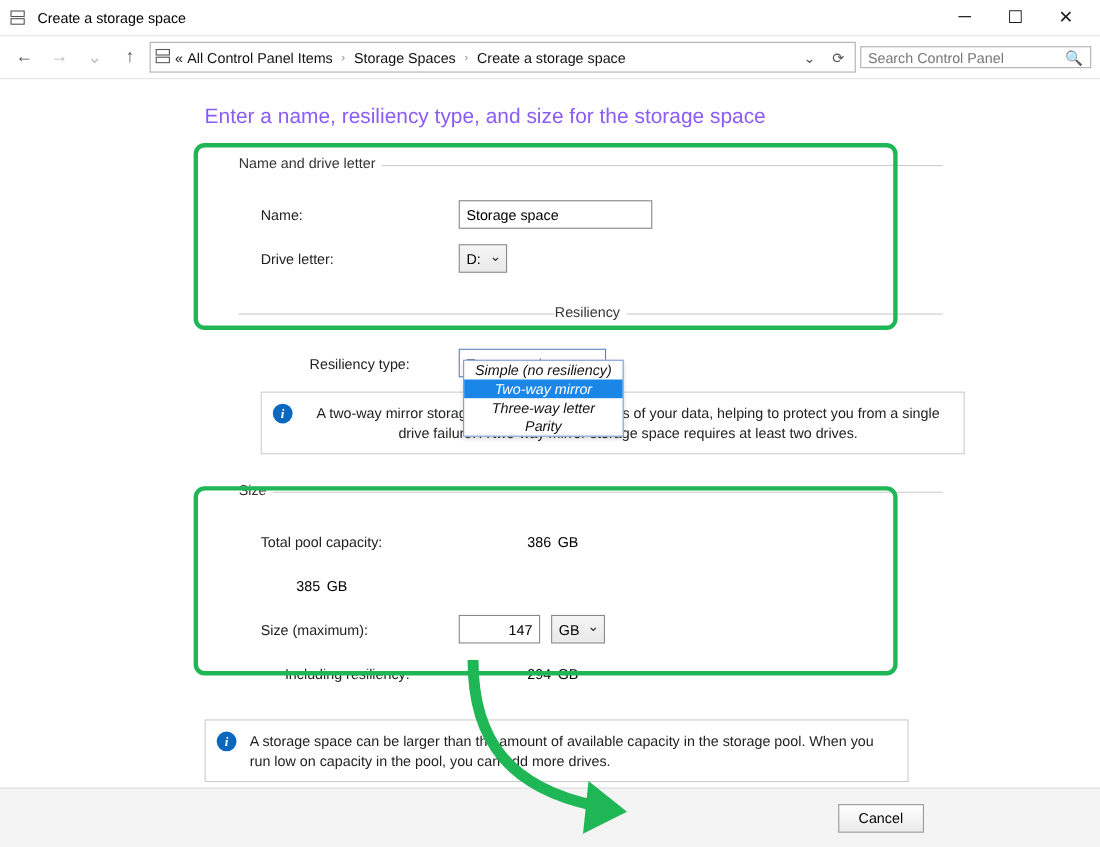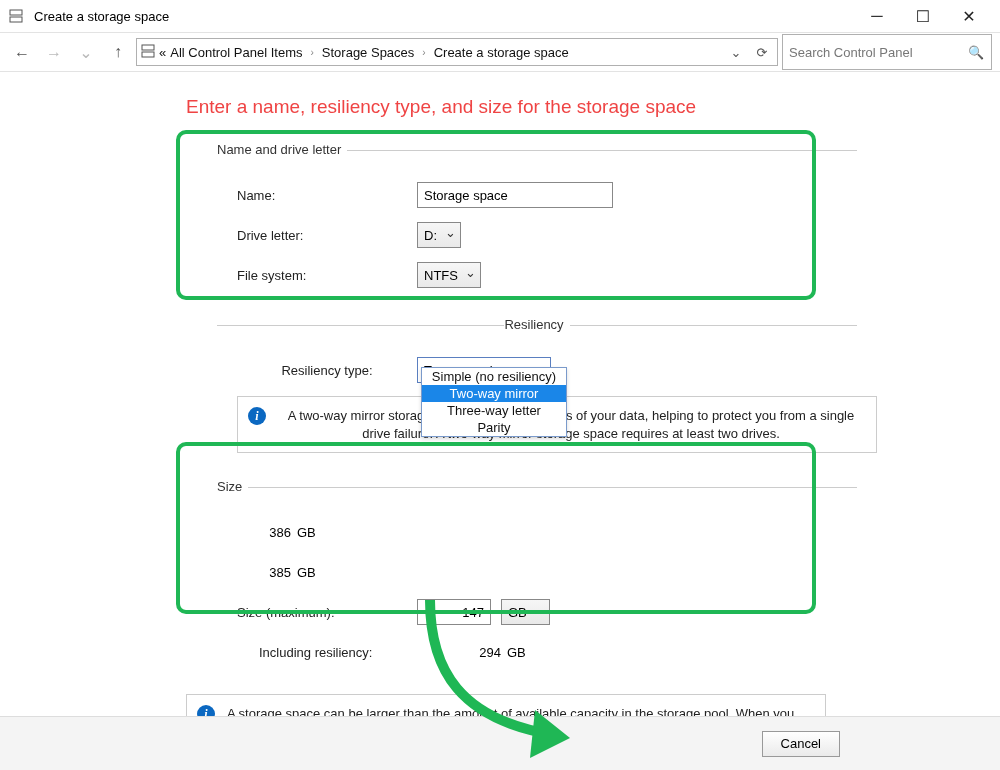--- a/index.html
+++ b/index.html
@@ -13,27 +13,27 @@
 
 
 .navbar { height: 40px; display: flex; align-items: center; padding: 0 8px; gap: 4px; border-top: 1px solid #e3e3e3; border-bottom: 1px solid #e3e3e3; background:#fff; }
 .navbar .navbtn { width: 28px; height: 28px; display:flex; align-items:center; justify-content:center; color:#555; border-radius:2px; }
 .navbar .navbtn.dis { color:#bbb; }
 .navbar .addressbox { flex: 1; height: 28px; border: 1px solid #b0b0b0; display: flex; align-items: center; padding: 0 4px; font-size: 13px; gap: 4px; min-width:0; }
 .navbar .addressbox .crumb { color:#111; white-space:nowrap; }
 .navbar .addressbox .sep { color:#888; font-size:10px; padding:0 4px;}
 .navbar .addressbox .addr-spacer { flex:1; }
 .navbar .addressbox .drop, .navbar .addressbox .refresh { width:22px; text-align:center; color:#555; }
-.navbar .searchbox { width: 210px; height: 36px; border: 1px solid #b0b0b0; display:flex; align-items:center; padding:0 6px; font-size:13px; color:#777; }
+.navbar .searchbox { width: 210px; height: 20px; border: 1px solid #b0b0b0; display:flex; align-items:center; padding:0 6px; font-size:13px; color:#777; }
 .navbar .searchbox .ph { flex:1; color:#777; }
 .navbar .searchbox .sicon { color:#555; }
 
 
 .content { padding: 24px 0 0 186px; width: 100%; position: relative; }
-.page-title { color:#ef4444; font-size:19px; font-weight:400; margin-bottom: 22px; }
+.page-title { color:#8b5cf6; font-size:19px; font-weight:400; margin-bottom: 22px; }
 
 .group { position: relative; margin-bottom: 10px; width: 640px; margin-left: 31px; }
 .group-label { font-size: 13px; color:#333; position:relative; top:0; background:#fff; padding-right:6px; z-index:2;}
 .group-topline { border-bottom:1px solid #ccc; height:1px; position:relative; top:-8px; z-index:1; }
 .group-body { padding: 12px 6px 6px 20px; }
 
 .formrow { display:flex; align-items:center; font-size:13px; margin: 8px 0; height:32px; }
 .formrow .flabel { width: 180px; color:#222; }
 .formrow .fval { display:flex; align-items:center; }
 .formrow .num { width:60px; text-align:right; padding-right:6px; }
@@ -47,21 +47,21 @@
 
 
 .hl { position:absolute; border:4px solid #1fb755; border-radius:10px; pointer-events:none; z-index:5; }
 
 
 .infobox { border:1px solid #ccc; background:#fff; padding:10px 12px 10px 40px; font-size:13px; position:relative; color:#222; line-height:1.35; width:640px;}
 .infobox .ii { position:absolute; left:10px; top:10px; width:18px; height:18px; border-radius:50%; background:#0b68c1; color:#fff; font-weight:bold; font-size:12px; display:flex; align-items:center; justify-content:center; font-family: Georgia, serif; font-style:italic;}
 
 
 .ddlist { position:absolute; left: 391px; top: 246px; width:146px; border:1px solid #7a9acb; background:#fff; font-size:13px; z-index:20; box-shadow:0 2px 4px rgba(0,0,0,.15);}
-.ddlist .dd-item { padding:1px 4px; color:#111; }
+.ddlist .dd-item { padding:1px 4px; color:#111;font-style:italic; }
 .ddlist .dd-item.sel-item { background:#1a86e8; color:#fff; }
 
 
 .bottombar { position:absolute; left:0; right:0; bottom:0; height:54px; background:#f4f4f4; border-top:1px solid #ddd; display:flex; justify-content:flex-end; align-items:center; padding-right:160px; gap:16px;}
 .btn { height:26px; padding:0 18px; font-size:13px; border:1px solid #999; background:linear-gradient(#fff,#eaeaea); display:inline-flex; align-items:center; }
 
 
 .arrow-svg { position:absolute; z-index:30; pointer-events:none; }
 </style>
 </head>
@@ -112,39 +112,31 @@
 <div class="content">
   <div class="page-title">Enter a name, resiliency type, and size for the storage space</div>
 
   <div class="group">
     <span class="group-label">Name and drive letter</span>
     <div class="group-topline"></div>
     <div class="group-body">
       <div class="formrow">
         <span class="flabel">Name:</span>
         <span class="fval">
-            <input type="text" class="txt" style="width: 196px;" value="Storage space">
+            <input type="text" class="txt" style="width: 176px;" value="Storage space">
           </span>
       </div>
       <div class="formrow">
         <span class="flabel">Drive letter:</span>
         <span class="fval">
             <span class="sel">
               <span>D:</span>
             </span>
           </span>
       </div>
-      <div class="formrow">
-        <span class="flabel">File system:</span>
-        <span class="fval">
-            <span class="sel" style="min-width:56px">
-              <span>NTFS</span>
-            </span>
-          </span>
-      </div>
     </div>
   </div>
 
   <div class="group" style="position:relative;text-align:center;">
     <span class="group-label">Resiliency</span>
     <div class="group-topline"></div>
     <div class="group-body">
       <div class="formrow">
         <span class="flabel">Resiliency type:</span>
         <span class="fval">
@@ -166,20 +158,21 @@
       <div class="dd-item">Three-way letter</div>
       <div class="dd-item">Parity</div>
     </div>
   </div>
 
   <div class="group" style="margin-top:18px;">
     <span class="group-label">Size</span>
     <div class="group-topline"></div>
     <div class="group-body">
       <div class="formrow">
+        <span class="flabel" style="width:210px">Total pool capacity:</span>
         <span class="num">386</span>
         <span class="unit">GB</span>
       </div>
       <div class="formrow">
         <span class="num">385</span>
         <span class="unit">GB</span>
       </div>
       <div class="formrow">
         <span class="flabel" style="width:180px">Size (maximum):</span>
         <span class="fval" style="gap:10px;">

